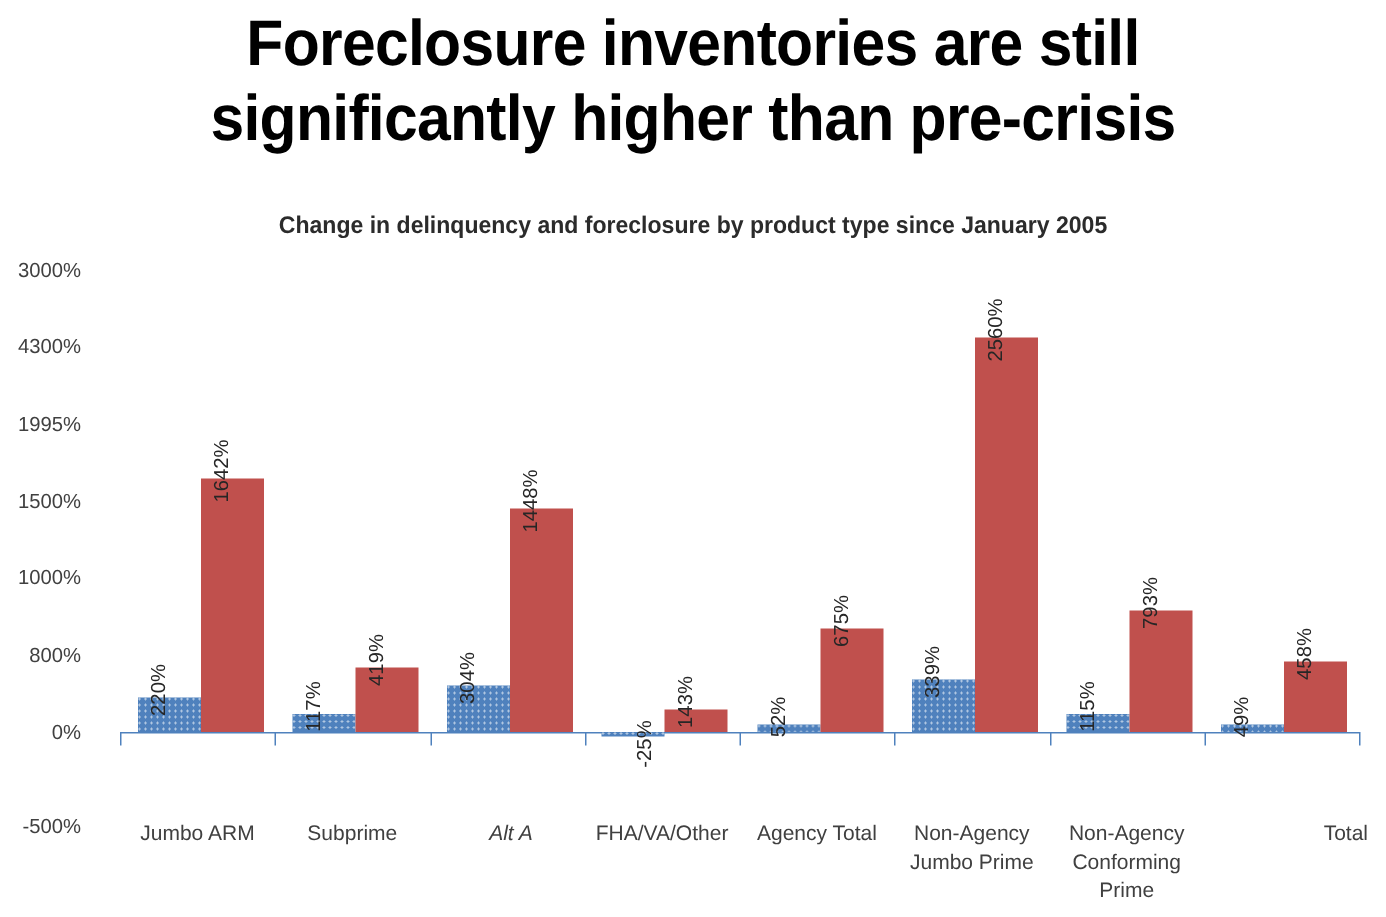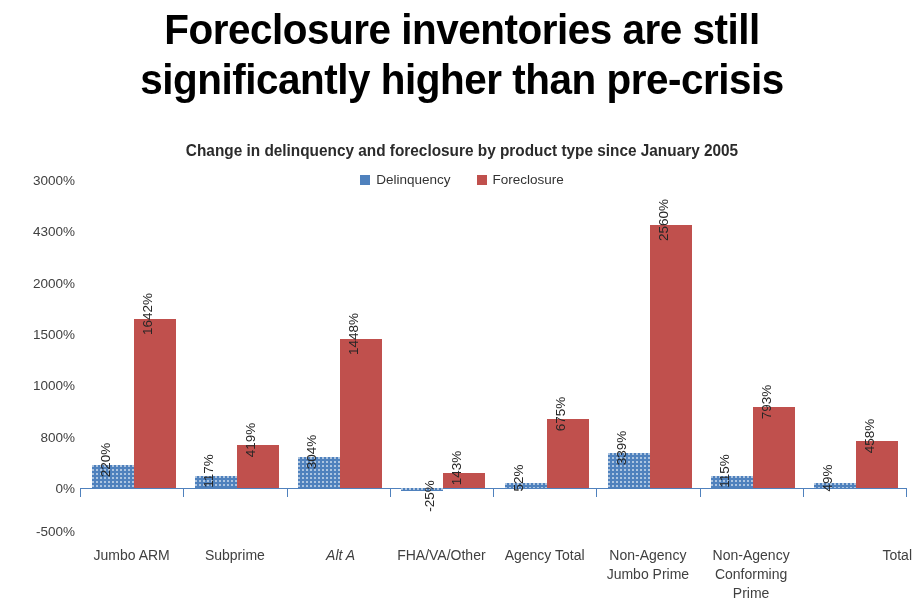--- a/index.html
+++ b/index.html
@@ -84,21 +84,21 @@
     top: 308px;
     width: 1px;
     height: 9px;
     background: #4f81bd;
   }
 
   
   .ylabel {
     position: absolute;
     right: 100%;
-    margin-right: 5px;
+    margin-right: 26px;
     transform: translateY(-50%);
     font-size: 13.5px;
     color: #404040;
     white-space: nowrap;
   }
 
   
   .group { position: absolute; top: 0; height: 360px; }
   .bar {
     position: absolute;
@@ -154,41 +154,31 @@
 </head>
 <body>
 
 <div id="page">
 
   <div id="headline">Foreclosure inventories are still
 significantly higher than pre-crisis</div>
 
   <div id="chart-subtitle">Change in delinquency and foreclosure by product type since January 2005</div>
 
-  <div id="legend">
-      <div class="legend-entry">
-        <span class="legend-swatch" style="background: rgb(79, 129, 189);"></span>
-        <span class="legend-label">Delinquency</span>
-      </div>
-      <div class="legend-entry">
-        <span class="legend-swatch" style="background: rgb(192, 80, 77);"></span>
-        <span class="legend-label">Foreclosure</span>
-      </div>
-    </div>
 
   <div id="plot">
     <div id="zero-axis"></div>
   <div class="ylabel" style="top: 0px;">3000%</div>
       <div class="ylabel" style="top: 51.3333px;">4300%</div>
-      <div class="ylabel" style="top: 102.667px;">2000%</div>
+      <div class="ylabel" style="top: 102.667px;">1995%</div>
       <div class="ylabel" style="top: 154px; text-align: center;">1500%</div>
       <div class="ylabel" style="top: 205.333px;">1000%</div>
       <div class="ylabel" style="top: 256.667px;">800%</div>
       <div class="ylabel" style="top: 308px;">0%</div>
-      <div class="ylabel" style="top: 351px; text-align: center;">-500%</div>
+      <div class="ylabel" style="top: 371px; text-align: center;">-500%</div>
       <div class="group" style="left: 11.625px; width: 84px;">
         <div class="bar delinquency" style="height: 22.5867px;">
           <span class="bar-value">220%</span>
         </div>
         <div class="bar foreclosure" style="height: 168.579px; background: rgb(192, 80, 77);">
           <span class="bar-value">1642%</span>
         </div>
       </div>
       <div class="cat-tick" style="left: 0px;"></div>
       <div class="cat-label" style="left: -6px; width: 115.25px;">Jumbo ARM</div>

